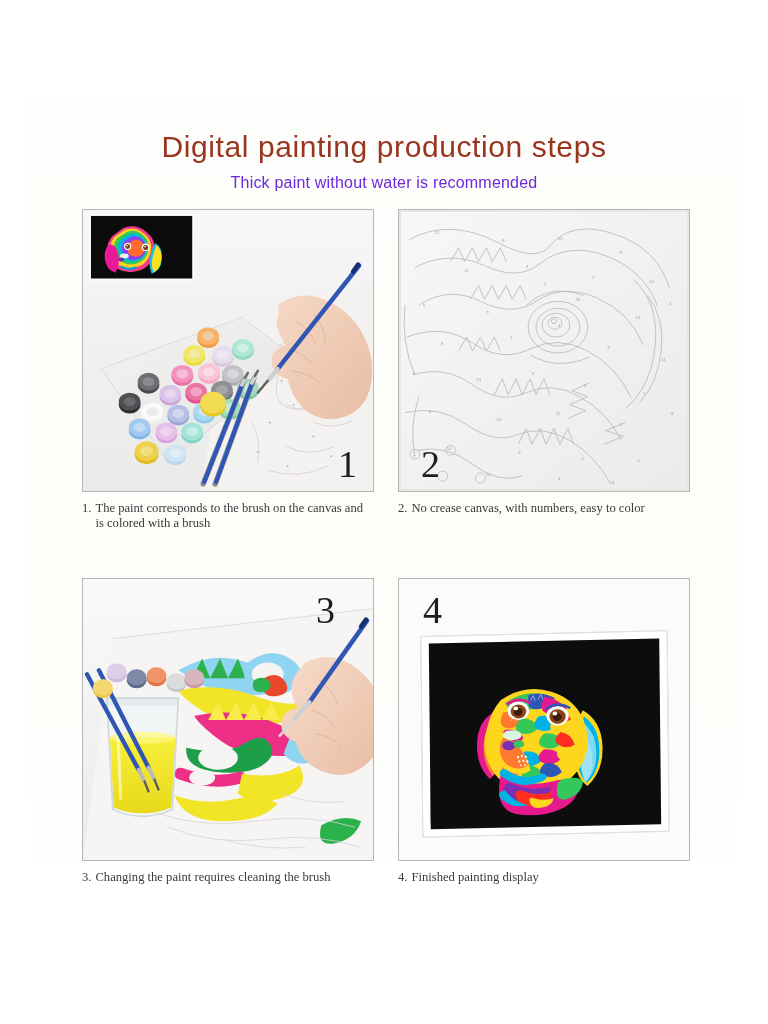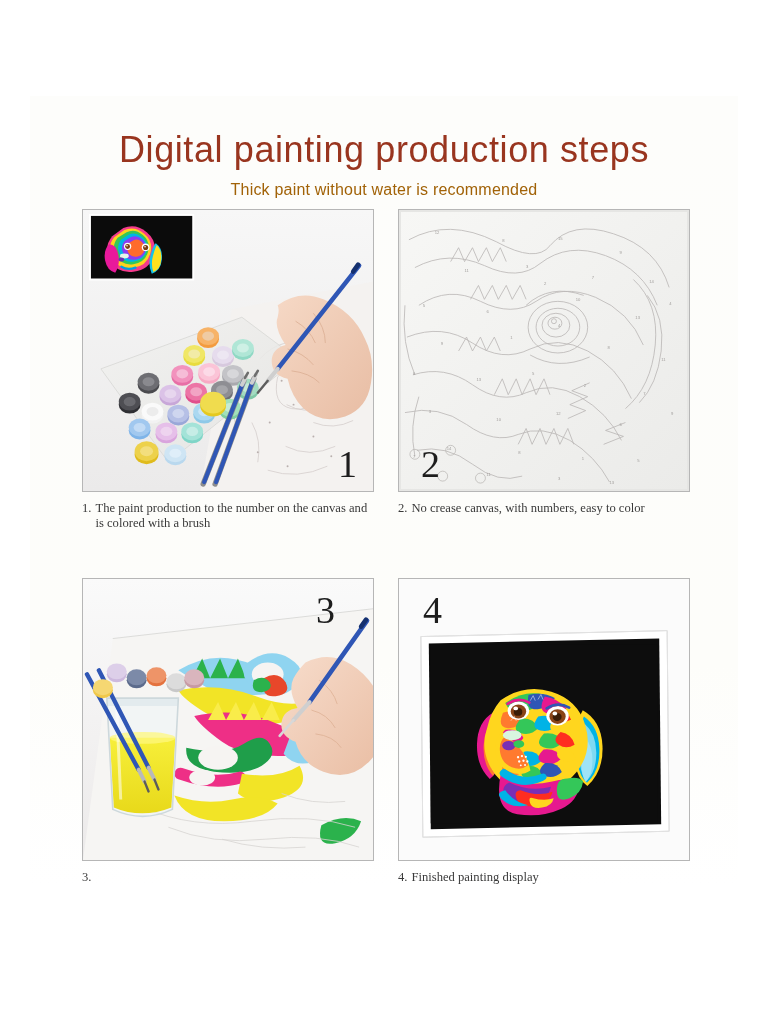--- a/index.html
+++ b/index.html
@@ -32,33 +32,33 @@
 
   .header {
     position: absolute;
     left: 0;
     top: 130px;
     width: 768px;
     text-align: center;
   }
   .title {
     font-family: "Liberation Sans", sans-serif;
-    font-size: 36px;
+    font-size: 30px;
     font-weight: 400;
     letter-spacing: 0.6px;
     color: #99351f;
     margin: 0;
     line-height: 1.1;
   }
   .subtitle {
     font-family: "Liberation Sans", sans-serif;
     font-size: 16px;
     font-weight: 400;
     letter-spacing: 0.2px;
-    color: #a16207;
+    color: #6d28d9;
     margin: 11px 0 0 0;
     line-height: 1.1;
   }
 
   .grid {
     position: absolute;
     left: 82px;
     top: 209px;
     width: 608px;
   }
@@ -349,21 +349,21 @@
                     <path d="M300 500 q60 40 140 10" stroke="#00a0e0" stroke-width="22" fill="none" stroke-linecap="round"></path>
                   </g>
                 </g>
               </g>
             </g>
           </svg>
           <div class="stepnum br">1</div>
         </div>
         <p class="caption">
           <span class="cap-idx">1.</span>
-          <span class="cap-txt">The paint production to the number on the canvas and is colored with a brush</span>
+          <span class="cap-txt">The paint corresponds to the brush on the canvas and is colored with a brush</span>
         </p>
       </div>
 
       <div class="cell">
         <div class="panel">
           <svg viewBox="0 0 292 283" preserveAspectRatio="xMidYMid slice">
             <defs>
               <linearGradient id="cv2" x1="0" y1="0" x2="1" y2="1">
                 <stop offset="0" stop-color="#f7f7f5"></stop>
                 <stop offset="0.5" stop-color="#f1f1ef"></stop>
@@ -568,20 +568,21 @@
                 <path d="M285 41 L280 48" stroke="#14306f" stroke-width="4.6" stroke-linecap="round"></path>
                 <path d="M228 124 L212 142" stroke="#cfcfcf" stroke-width="4.2" stroke-linecap="round"></path>
                 <path d="M212 142 L198 158" stroke="#d8d8d8" stroke-width="2.6" stroke-linecap="round"></path>
               </g>
             </g>
           </svg>
           <div class="stepnum tr">3</div>
         </div>
         <p class="caption">
           <span class="cap-idx">3.</span>
+          <span class="cap-txt">Changing the paint requires cleaning the brush</span>
         </p>
       </div>
 
       <div class="cell">
         <div class="panel">
           <svg viewBox="0 0 292 283" preserveAspectRatio="xMidYMid slice">
             <defs>
               <clipPath id="pclip4">
                   <rect x="0" y="0" width="292" height="283"></rect>
                 </clipPath>

